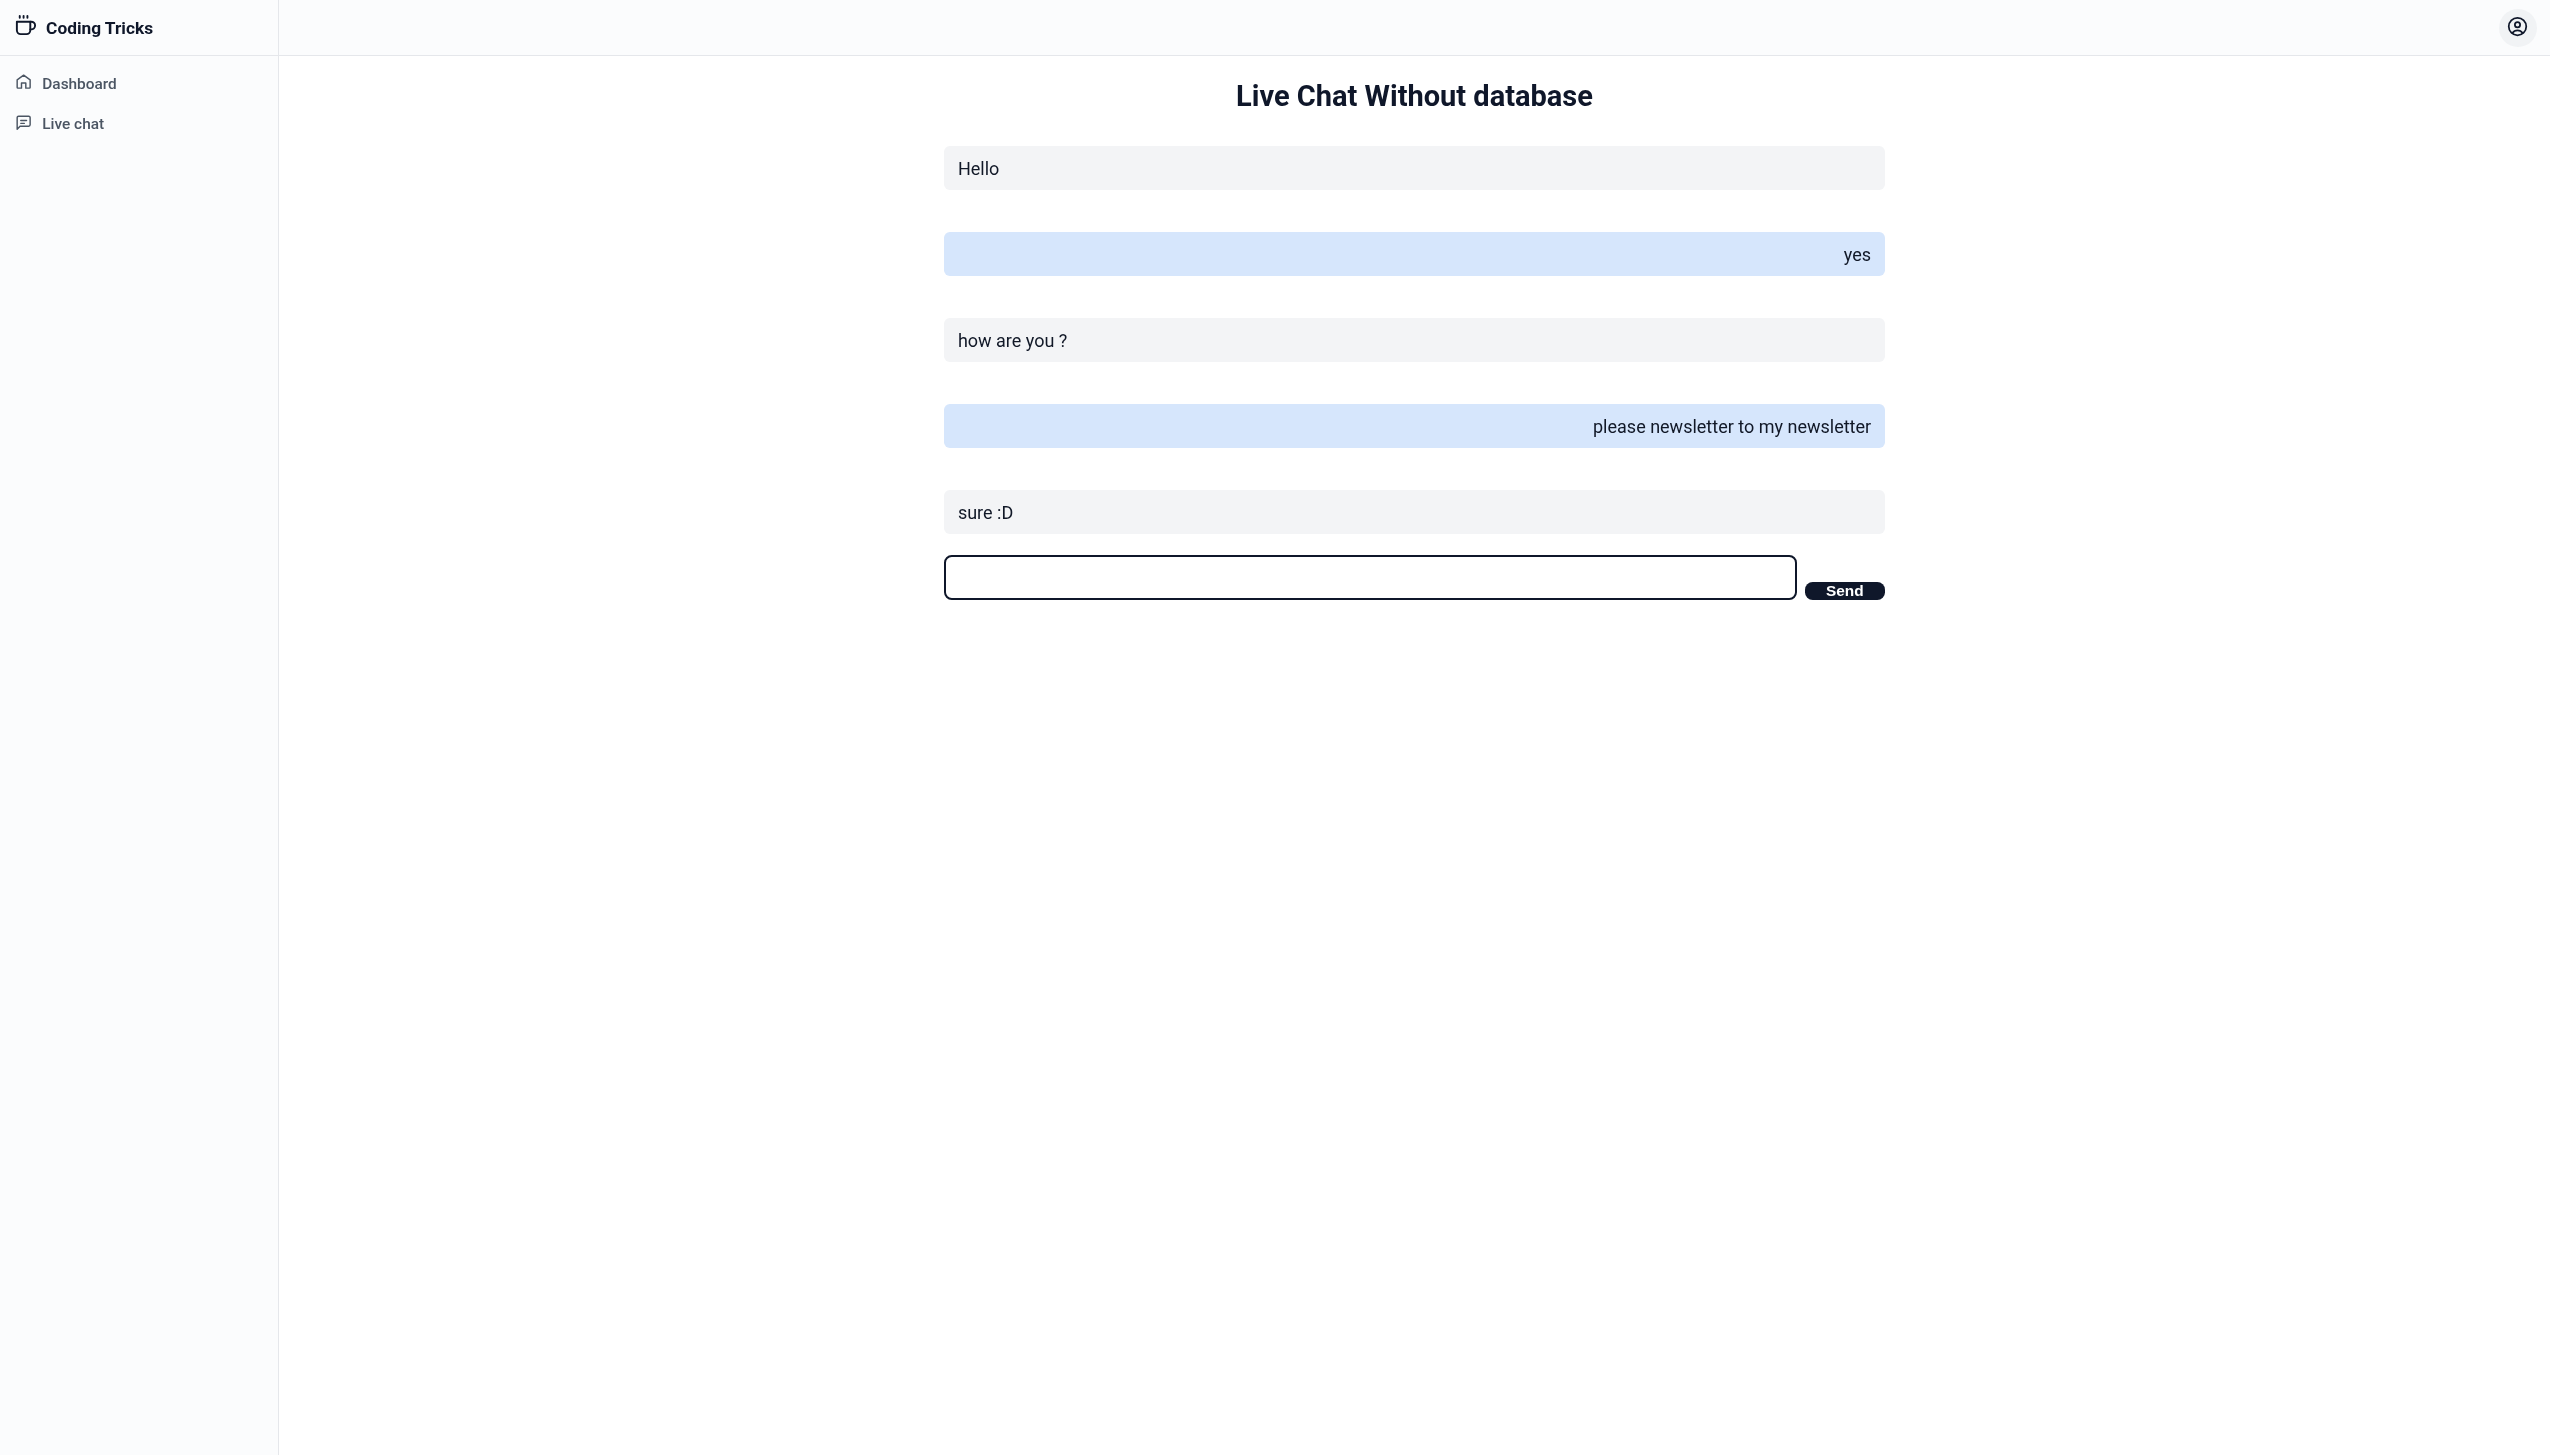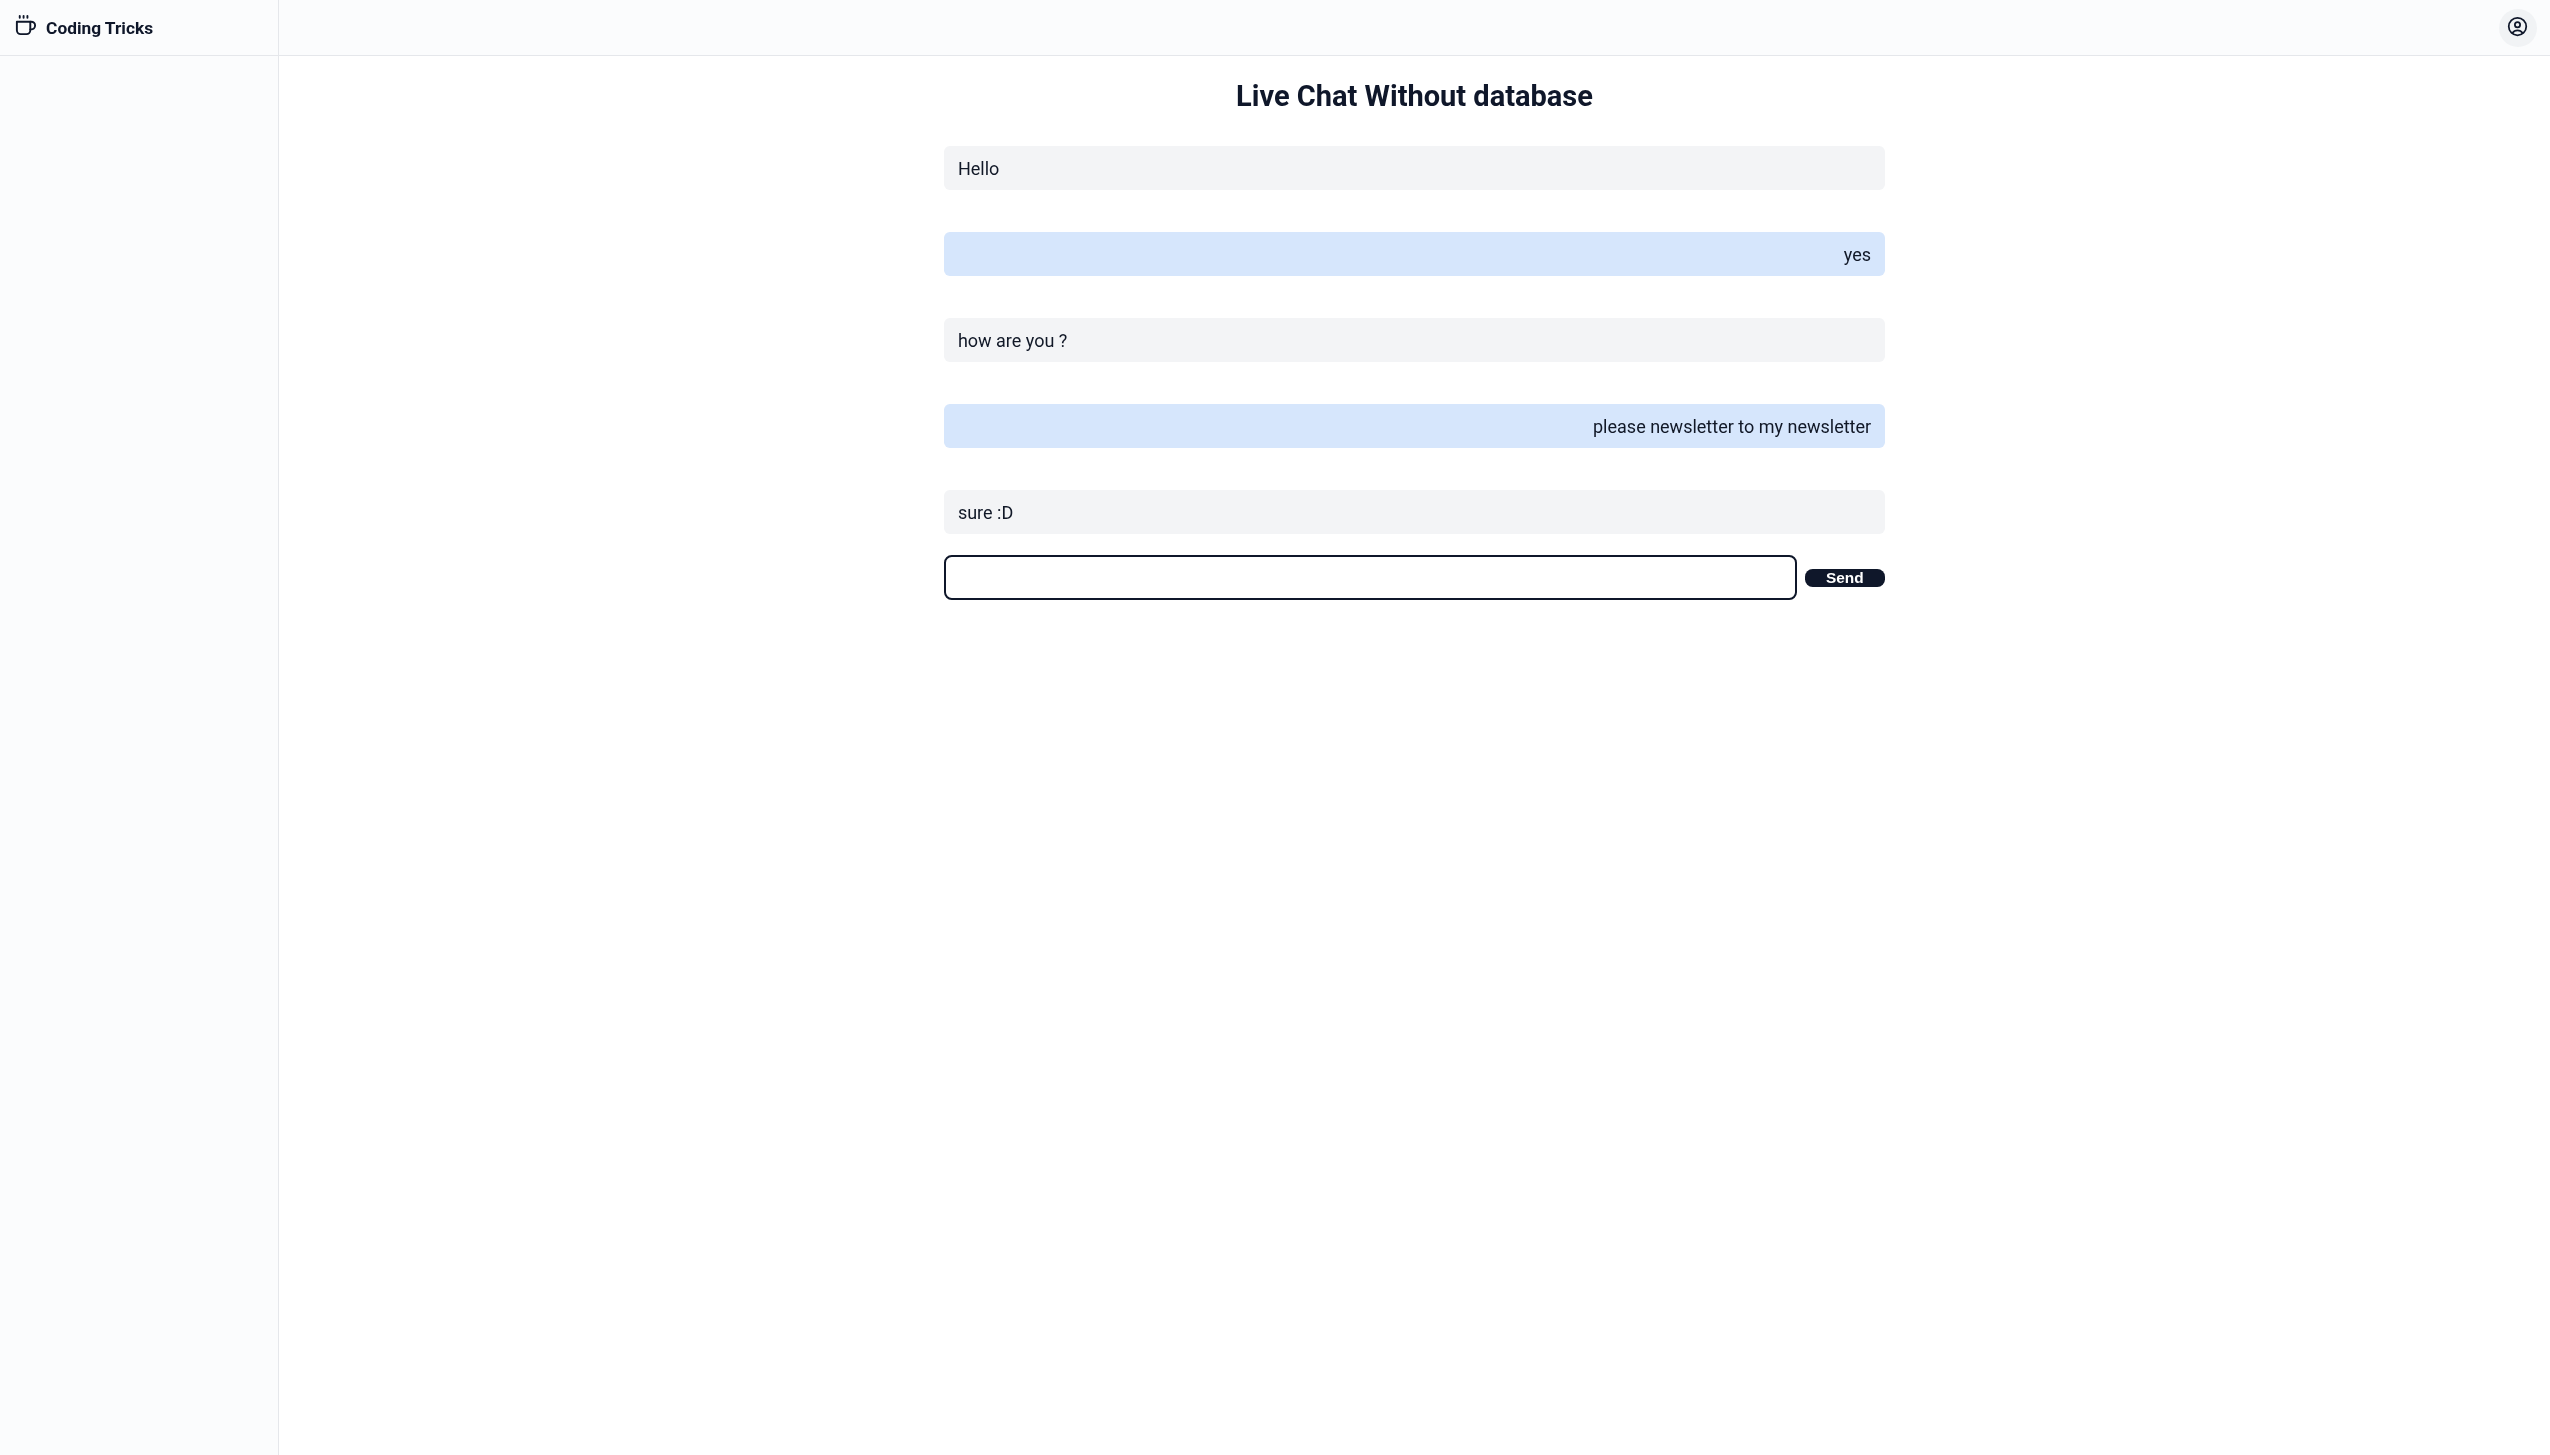--- a/index.html
+++ b/index.html
@@ -144,21 +144,21 @@
 
     .message.mine {
       background: #d6e6fc;
       text-align: right;
       color: #111827;
     }
 
     .composer {
       display: flex;
       gap: 7.7px;
-      align-items: center;
+      align-items: flex-end;
     }
 
     .message-input {
       flex: 1;
       padding: 11.5px 13.5px;
       font-size: 15.4px;
       border: 2.9px solid #0f172a;
       border-radius: 7.7px;
       outline: none;
       background: #ffffff;
@@ -187,20 +187,40 @@
           <path d="M17 8h1a4 4 0 1 1 0 8h-1"></path>
           <path d="M3 8h14v9a4 4 0 0 1-4 4H7a4 4 0 0 1-4-4Z"></path>
           <line x1="6" y1="2" x2="6" y2="4"></line>
           <line x1="10" y1="2" x2="10" y2="4"></line>
           <line x1="14" y1="2" x2="14" y2="4"></line>
         </svg>
       </span>
       <span class="app-title">Coding Tricks</span>
     </div>
 
+    <nav class="sidebar-nav">
+      <div class="sidebar-item">
+        <span>
+          <svg viewBox="0 0 24 24" fill="none" stroke-width="2" stroke-linecap="round" stroke-linejoin="round">
+            <path d="M3 9.5L12 3l9 6.5V20a1 1 0 0 1-1 1h-5v-7h-6v7H4a1 1 0 0 1-1-1V9.5z"></path>
+          </svg>
+        </span>
+        <span>Dashboard</span>
+      </div>
+      <div class="sidebar-item">
+        <span>
+          <svg viewBox="0 0 24 24" fill="none" stroke-width="2" stroke-linecap="round" stroke-linejoin="round">
+            <path d="M21 15a2 2 0 0 1-2 2H7l-4 4V5a2 2 0 0 1 2-2h14a2 2 0 0 1 2 2z"></path>
+            <line x1="8" y1="9" x2="16" y2="9"></line>
+            <line x1="8" y1="13" x2="13" y2="13"></line>
+          </svg>
+        </span>
+        <span>Live chat</span>
+      </div>
+    </nav>
   </aside>
 
   <div class="main">
     <div class="topbar">
       <button class="avatar-button">
         <span>
           <svg viewBox="0 0 24 24" fill="none" stroke-width="2" stroke-linecap="round" stroke-linejoin="round">
             <circle cx="12" cy="12" r="10"></circle>
             <circle cx="12" cy="10" r="3"></circle>
             <path d="M6.2 19.5a7 7 0 0 1 11.6 0"></path>

